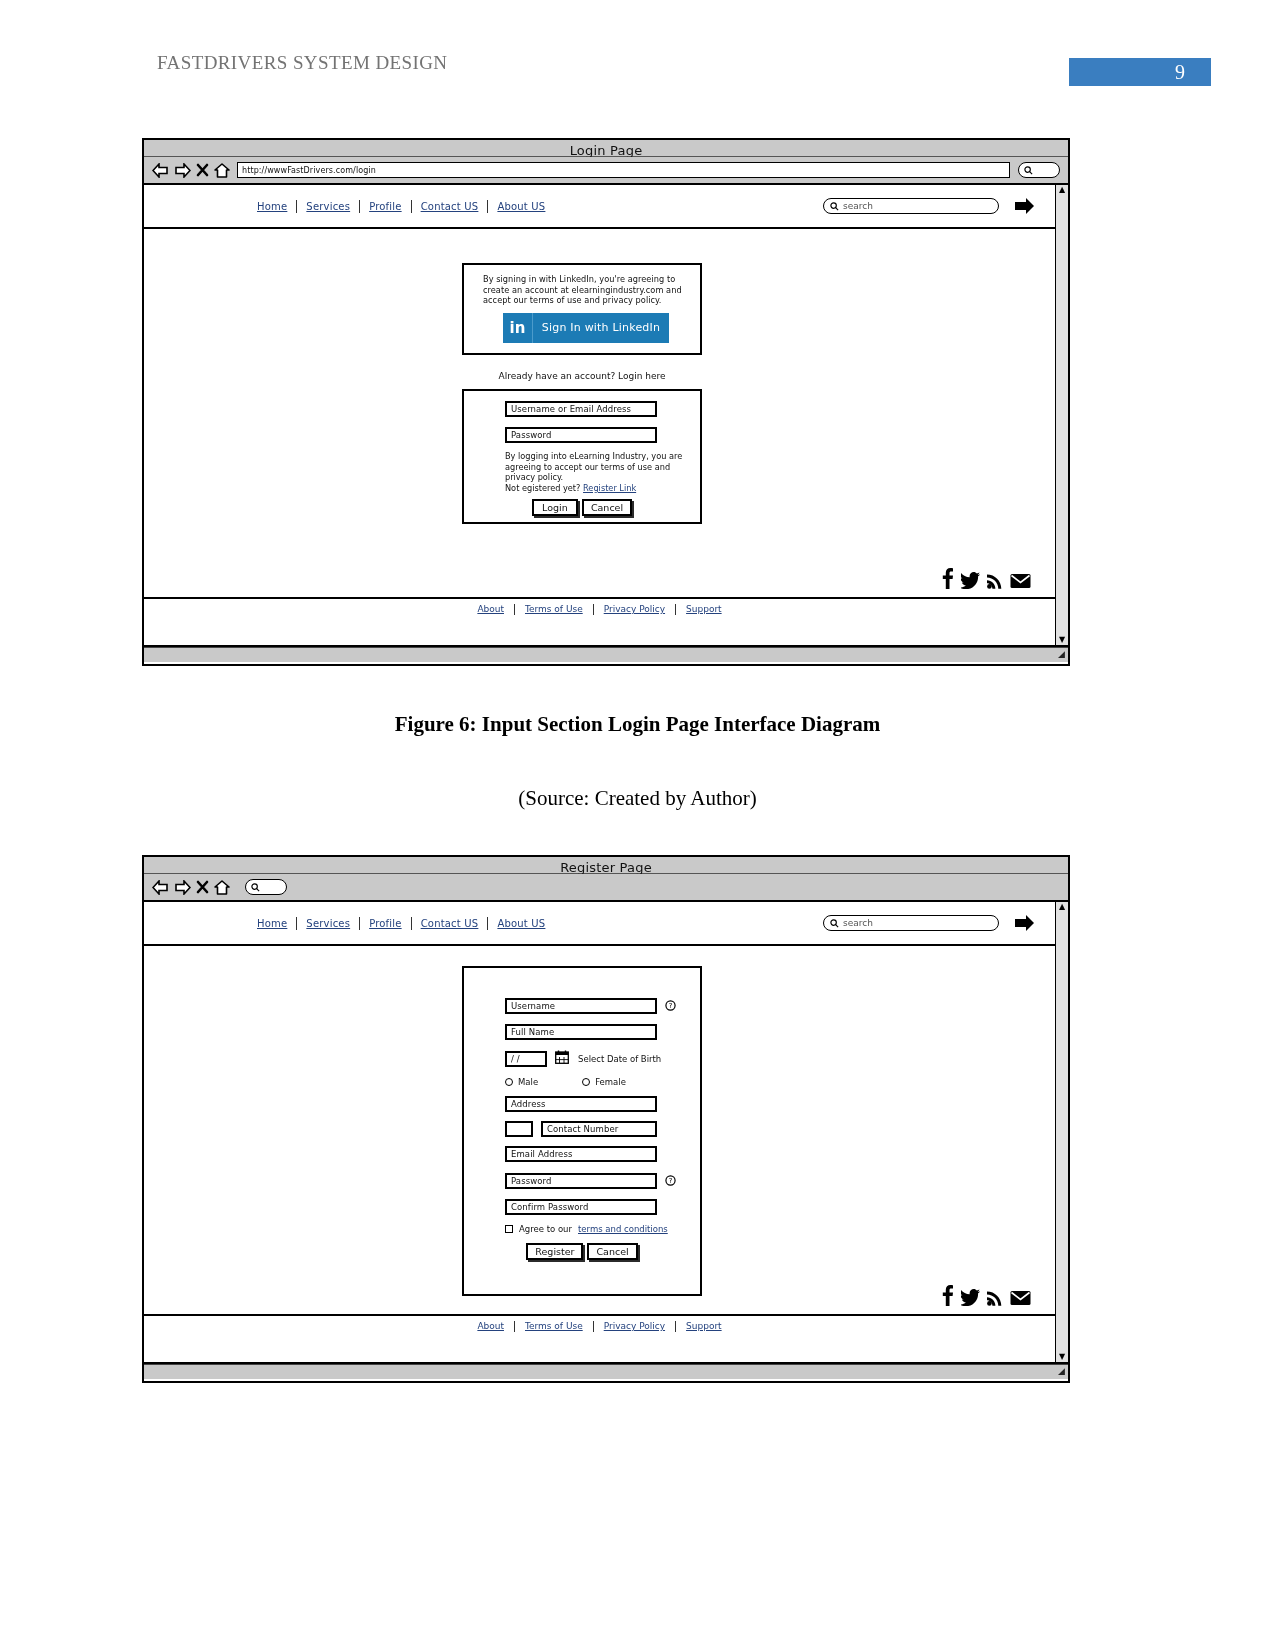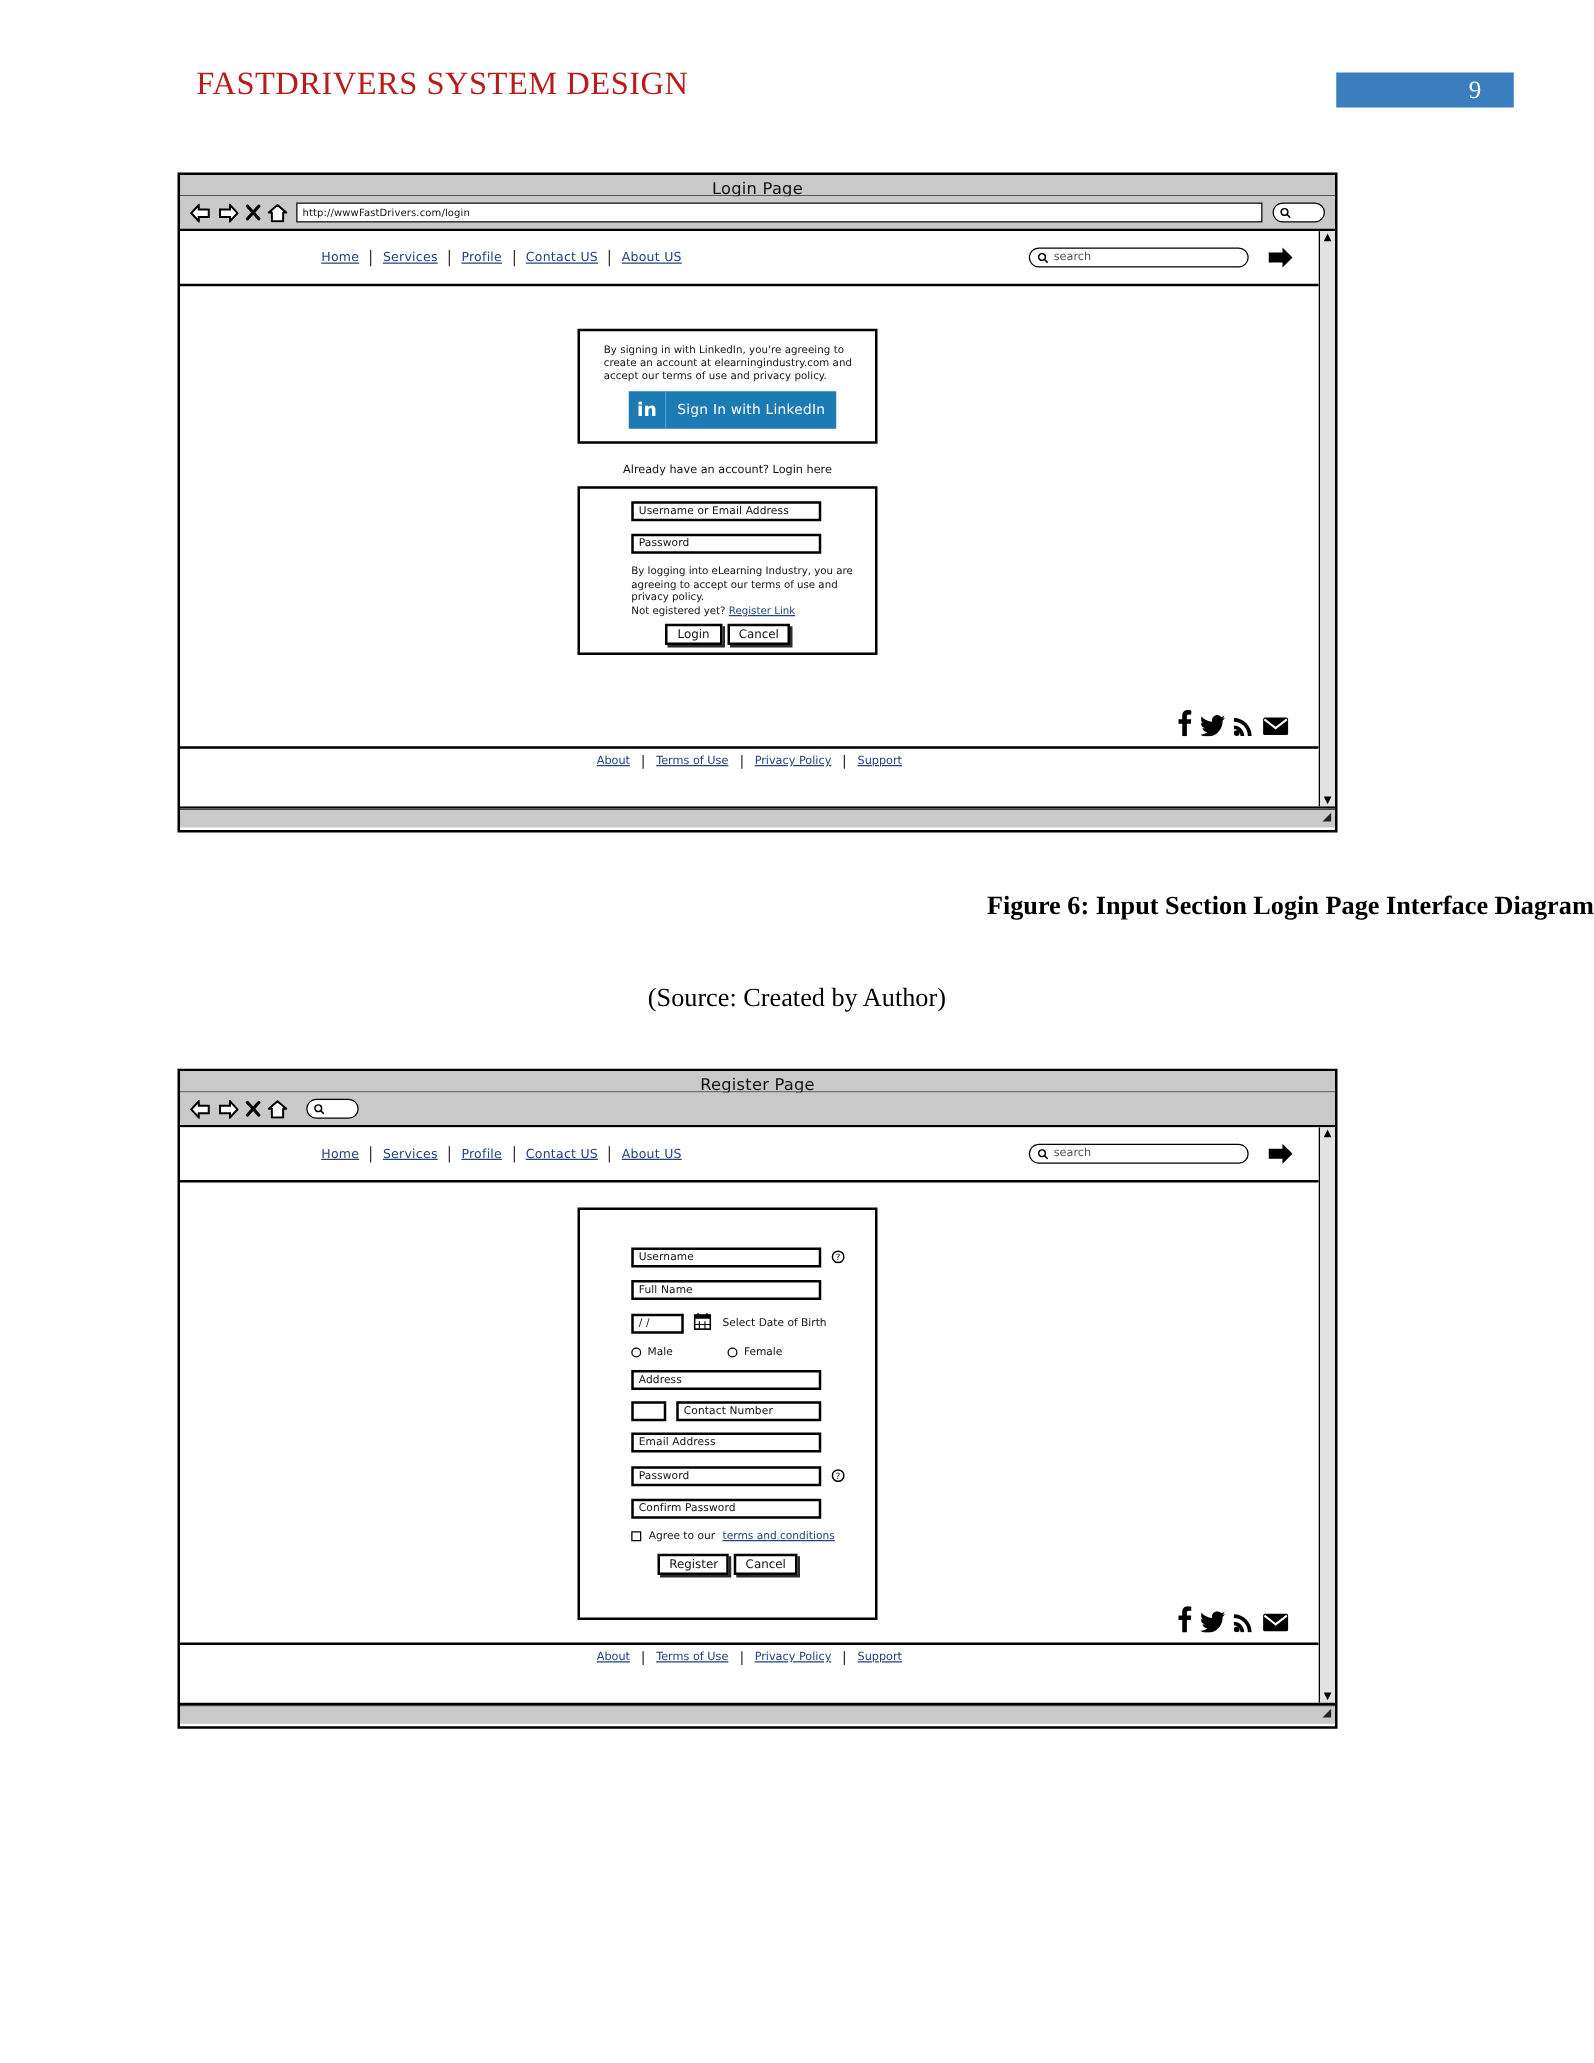--- a/index.html
+++ b/index.html
@@ -13,23 +13,23 @@
 
   
   .doc-header {
     position: absolute;
     top: 52px; left: 0; width: 1275px; height: 44px;
   }
   .doc-header-title {
     position: absolute;
     left: 157px; top: 0;
     font-family: "Liberation Serif", serif;
-    font-size: 26px;
+    font-size: 19px;
     letter-spacing: 0.4px;
-    color: #b91c1c;
+    color: #737373;
     white-space: nowrap;
   }
   .page-num-box {
     position: absolute;
     right: 64px; top: 6px;
     width: 142px; height: 28px;
     background: #3a7ec0;
     color: #ffffff;
     font-family: "Liberation Serif", serif;
     font-size: 20px;
@@ -321,21 +321,21 @@
     right: 3px; top: 2px;
     font-size: 9px;
     line-height: 9px;
     color: #222;
   }
 
   
   .fig-caption {
     position: absolute;
     left: 0; width: 1275px;
-    text-align: right;
+    text-align: center;
     font-family: "Liberation Serif", serif;
     font-weight: bold;
     font-size: 21px;
     color: #000;
   }
   #figure-caption { top: 712px; }
   .fig-source {
     position: absolute;
     left: 0; width: 1275px;
     text-align: center;

